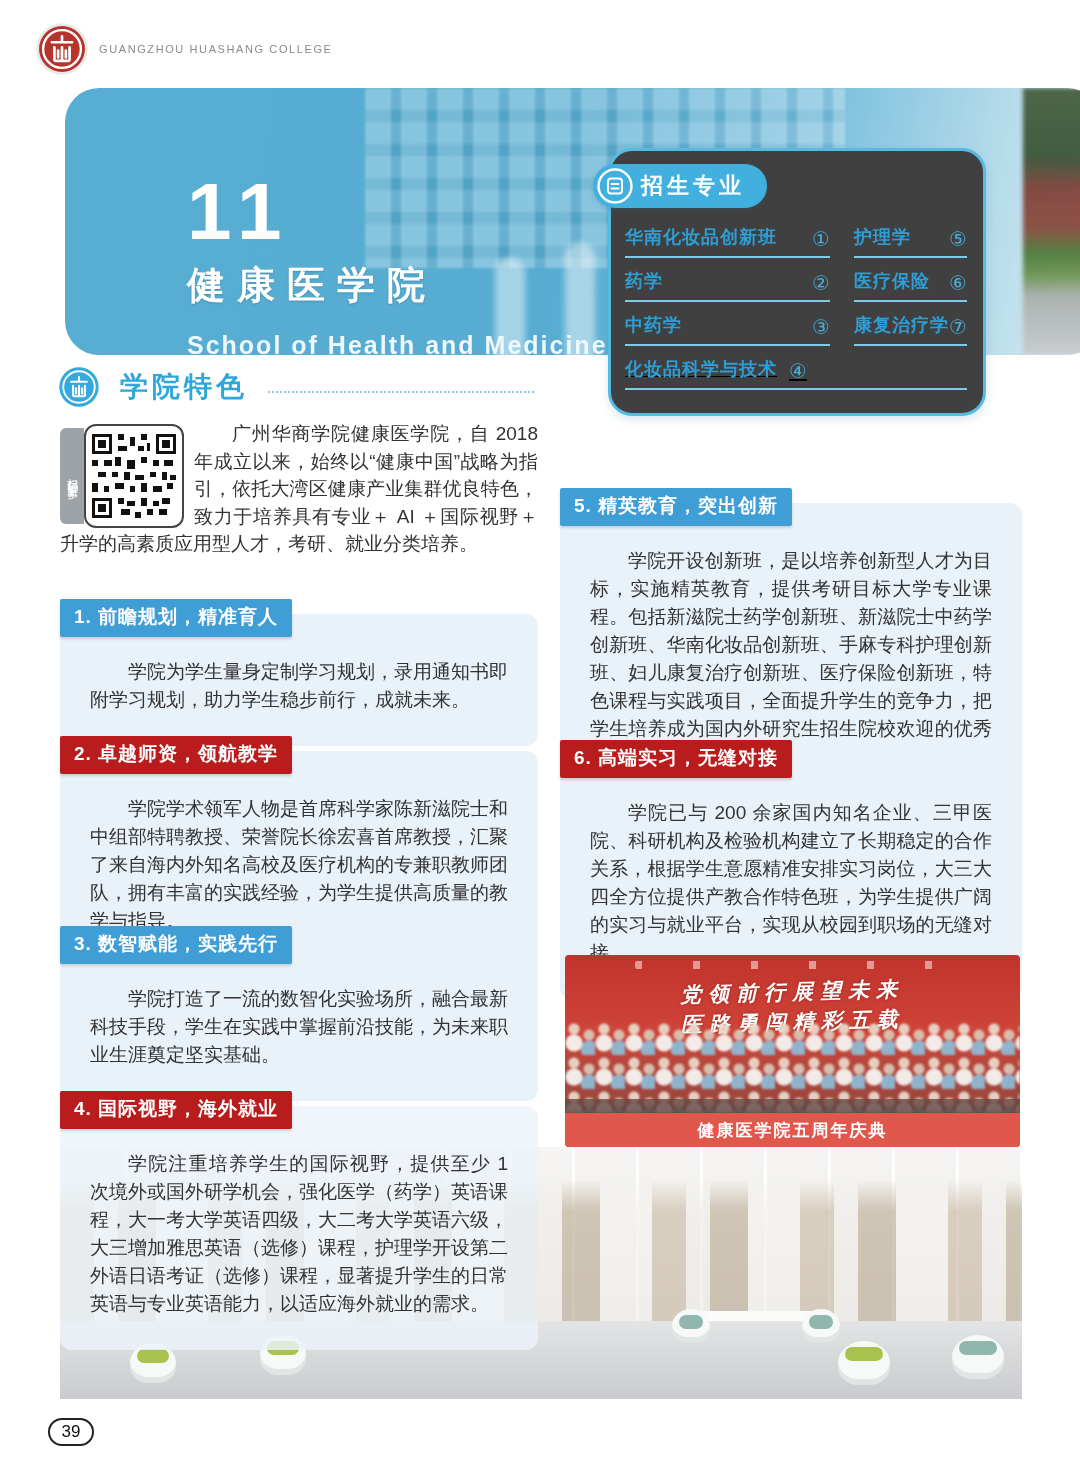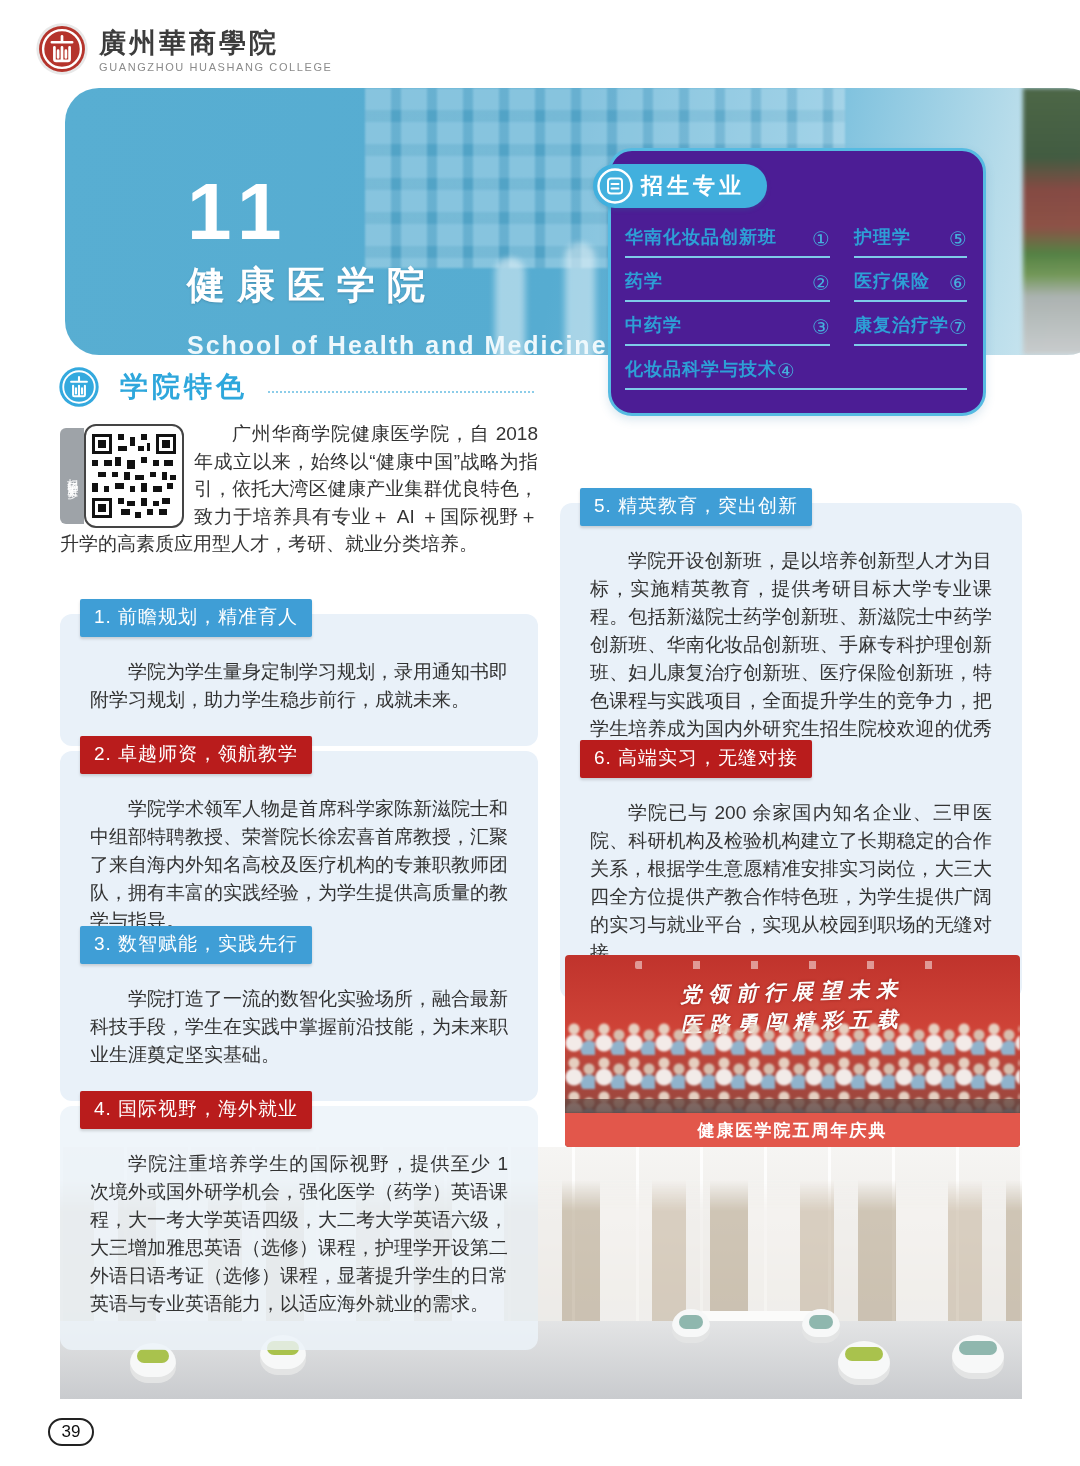--- a/index.html
+++ b/index.html
@@ -23,48 +23,48 @@
         filter:blur(1px);}
   .hero .nature{position:absolute;right:0;top:0;width:78px;height:100%;
         background:linear-gradient(180deg,#47603f 0%,#3c5538 26%,#82423a 38%,#8a4a3e 52%,#4f7c3c 62%,#6f9450 70%,#aab0ad 78%,#c9cccc 100%);
         filter:blur(2px);opacity:.95;}
   .hero .person{position:absolute;bottom:-8px;width:30px;height:105px;background:#f4fafc;border-radius:14px 14px 4px 4px;opacity:.5;filter:blur(3px);}
   .hero-index{position:absolute;left:122px;top:84px;color:#fff;font-size:80px;font-weight:bold;letter-spacing:10px;line-height:1;}
   .hero-title{position:absolute;left:122px;top:178px;color:#fff;font-size:38px;font-weight:bold;letter-spacing:12px;line-height:1;text-shadow:0 1px 2px rgba(40,90,120,.35);}
   .hero-sub{position:absolute;left:122px;top:243px;color:#eef8fc;font-size:25px;font-weight:bold;letter-spacing:2px;}
 
   
-  .majors{position:absolute;left:608px;top:148px;width:378px;height:268px;background:#4c1d95;border:3px solid #56bbe2;border-radius:24px;box-shadow:0 4px 10px rgba(60,130,170,.18);}
+  .majors{position:absolute;left:608px;top:148px;width:378px;height:268px;background:#404040;border:3px solid #56bbe2;border-radius:24px;box-shadow:0 4px 10px rgba(60,130,170,.18);}
   .majors-pill{position:absolute;left:-18px;top:13px;display:flex;align-items:center;height:44px;background:#41b0de;border-radius:22px;padding-right:22px;box-shadow:0 2px 4px rgba(40,110,150,.25);}
   .pill-icon{width:44px;height:44px;flex:0 0 44px;display:flex;align-items:center;justify-content:center;}
   .majors-pill .label{color:#fff;font-size:22px;font-weight:bold;letter-spacing:4px;margin-left:4px;}
   .majors-grid{display:grid;grid-template-columns:205px 1fr;column-gap:24px;row-gap:11px;padding:74px 18px 0 14px;}
   .major-cell{display:flex;justify-content:space-between;align-items:flex-end;border-bottom:2px solid #7ecbe9;padding-bottom:7px;}
   .major-cell .name{color:#2d9fd6;font-size:18px;font-weight:bold;letter-spacing:1px;white-space:nowrap;}
   .major-cell .num{color:#45b0dd;font-size:20px;line-height:1;}
-  .major-cell.wide{grid-column:1 / -1;justify-content:flex-start;}
+  .major-cell.wide{grid-column:1 / -1;justify-content:flex-start;gap:12px;text-decoration:underline;}
 
   
   .features-header{position:absolute;left:58px;top:366px;width:476px;display:flex;align-items:center;gap:20px;}
   .fh-icon{width:42px;height:42px;flex:0 0 42px;}
   .fh-title{font-size:28px;font-weight:bold;color:#2ea7dc;letter-spacing:4px;}
   .fh-dots{flex:1;border-bottom:2px dotted #8ccde9;margin-top:10px;}
 
   
   .intro{position:absolute;left:60px;top:420px;width:478px;font-size:19px;line-height:27.5px;color:#333;text-align:justify;}
   .qr-wrap{float:left;display:flex;margin:4px 10px 2px 0;}
   .qr-tab{width:24px;height:96px;align-self:center;background:#9ea3a8;border-radius:6px 0 0 6px;color:#fff;font-size:11px;
           writing-mode:vertical-rl;text-orientation:upright;display:flex;align-items:center;justify-content:center;letter-spacing:2px;}
   .qr-box{width:100px;height:104px;background:#fff;border:2px solid #444;border-radius:12px;display:flex;align-items:center;justify-content:center;}
   .intro p{margin:0;text-indent:2em;}
 
   
   .sec{position:absolute;background:#e9f1f9;border-radius:12px;padding:30px 16px 18px;font-size:19px;line-height:28px;color:#333;text-align:justify;}
   .sec p{margin:14px;text-indent:2em;}
-  .badge{position:absolute;top:-15px;left:0;color:#fff;font-size:19px;font-weight:normal;padding:4px 14px 6px;border-radius:2px;letter-spacing:1px;white-space:nowrap;box-shadow:0 2px 3px rgba(0,0,0,.15);margin-left:20px;}
+  .badge{position:absolute;top:-15px;left:0;color:#fff;font-size:19px;font-weight:bold;padding:4px 14px 6px;border-radius:2px;letter-spacing:1px;white-space:nowrap;box-shadow:0 2px 3px rgba(0,0,0,.15);}
   .badge-blue{background:#3f9ed6;}
   .badge-purple{background:#b91c1c;}
   .col-left{left:60px;width:478px;}
   .col-right{left:560px;width:462px;}
   .sec1{top:614px;} .sec2{top:751px;} .sec3{top:941px;}
   .sec4{top:1106px;z-index:3;background:rgba(235,243,249,.82);}
   .sec5{top:503px;} .sec6{top:755px;}
 
   
   .photo1{position:absolute;left:565px;top:955px;width:455px;height:192px;border-radius:4px;overflow:hidden;background:linear-gradient(180deg,#c0332c 0%,#cf4438 40%,#b0473d 62%,#7c443d 100%);}
@@ -107,21 +107,20 @@
 <div class="page">
 
   <div class="logo-group">
     <svg class="seal" viewBox="0 0 32 32">
       <circle cx="16" cy="16" r="15.2" fill="#e8e8e8"></circle>
       <circle cx="16" cy="16" r="13.6" fill="#b5342c"></circle>
       <circle cx="16" cy="16" r="11.2" fill="none" stroke="#fff" stroke-width="1.4"></circle>
       <path d="M10 12 h12 M16 8.5 v3.5 M11.5 15 v7 a1 1 0 0 0 1 1 h7 a1 1 0 0 0 1-1 v-7 M16 15 v8 M13.7 17 v4 M18.3 17 v4" stroke="#fff" stroke-width="1.6" fill="none" stroke-linecap="round"></path>
     </svg>
     <div class="logo-text">
-      <div class="cn">廣州華商學院</div>
       <div class="en">GUANGZHOU HUASHANG COLLEGE</div>
     </div>
   </div>
 
   <div class="hero">
     <div class="building"></div>
     <div class="nature"></div>
     <div class="person" style="left:430px"></div>
     <div class="person" style="left:500px;height:120px"></div>
     <div class="person" style="left:575px;height:112px"></div>

